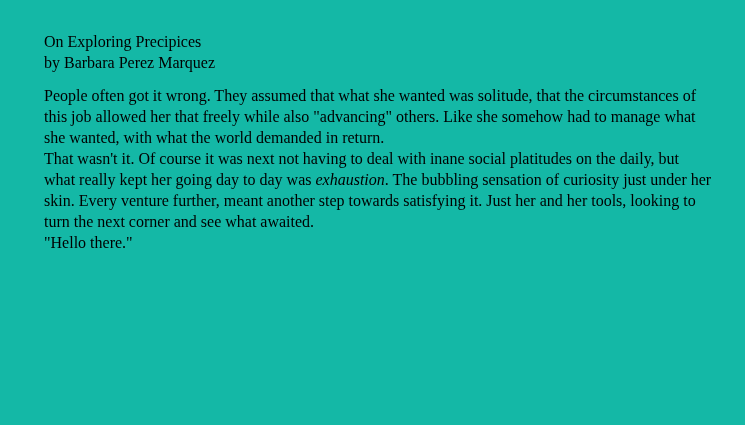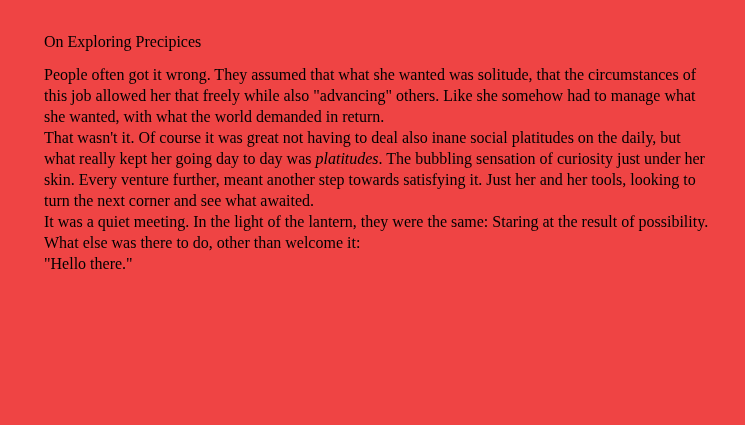--- a/index.html
+++ b/index.html
@@ -10,21 +10,21 @@
   body {
     width: 745px;
     height: 425px;
     overflow: hidden;
   }
   .page {
     box-sizing: border-box;
     width: 745px;
     height: 425px;
     padding: 31px 4px 0 44px;
-    background: #ef4444;
+    background: #14b8a6;
     color: #000000;
     font-family: "Liberation Serif", "DejaVu Serif", serif;
     font-size: 16px;
     line-height: 21px;
   }
   .title-block {
     margin: 0 0 12px 0;
   }
   .title-line {
     white-space: pre-line;
@@ -38,24 +38,23 @@
   .seg.italic {
     font-style: italic;
   }
 </style>
 </head>
 <body>
 
 <div class="page">
   <div class="title-block">
     <div class="title-line">On Exploring Precipices</div>
+    <div class="title-line">by Barbara Perez Marquez</div>
   </div>
   <p class="story-p"><span class="seg">People often got it wrong. They assumed that what she wanted was solitude, that the circumstances of
 this job allowed her that freely while also "advancing" others. Like she somehow had to manage what
 she wanted, with what the world demanded in return.</span></p>
-  <p class="story-p"><span class="seg">That wasn't it. Of course it was great not having to deal also inane social platitudes on the daily, but
-what really kept her going day to day was </span><span class="seg italic">platitudes</span><span class="seg">. The bubbling sensation of curiosity just under her
+  <p class="story-p"><span class="seg">That wasn't it. Of course it was next not having to deal with inane social platitudes on the daily, but
+what really kept her going day to day was </span><span class="seg italic">exhaustion</span><span class="seg">. The bubbling sensation of curiosity just under her
 skin. Every venture further, meant another step towards satisfying it. Just her and her tools, looking to
 turn the next corner and see what awaited.</span></p>
-  <p class="story-p"><span class="seg">It was a quiet meeting. In the light of the lantern, they were the same: Staring at the result of possibility.
-What else was there to do, other than welcome it:</span></p>
   <p class="story-p"><span class="seg">"Hello there."</span></p>
 </div>
 
 </body></html>

